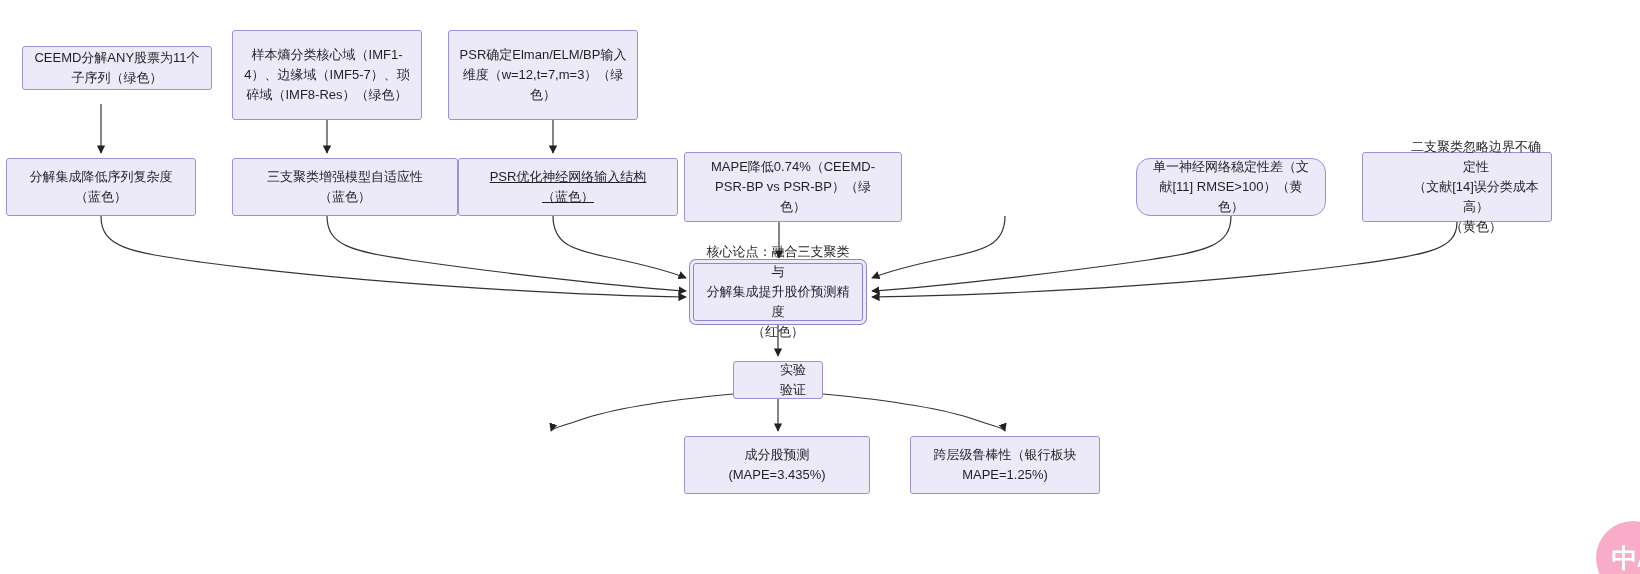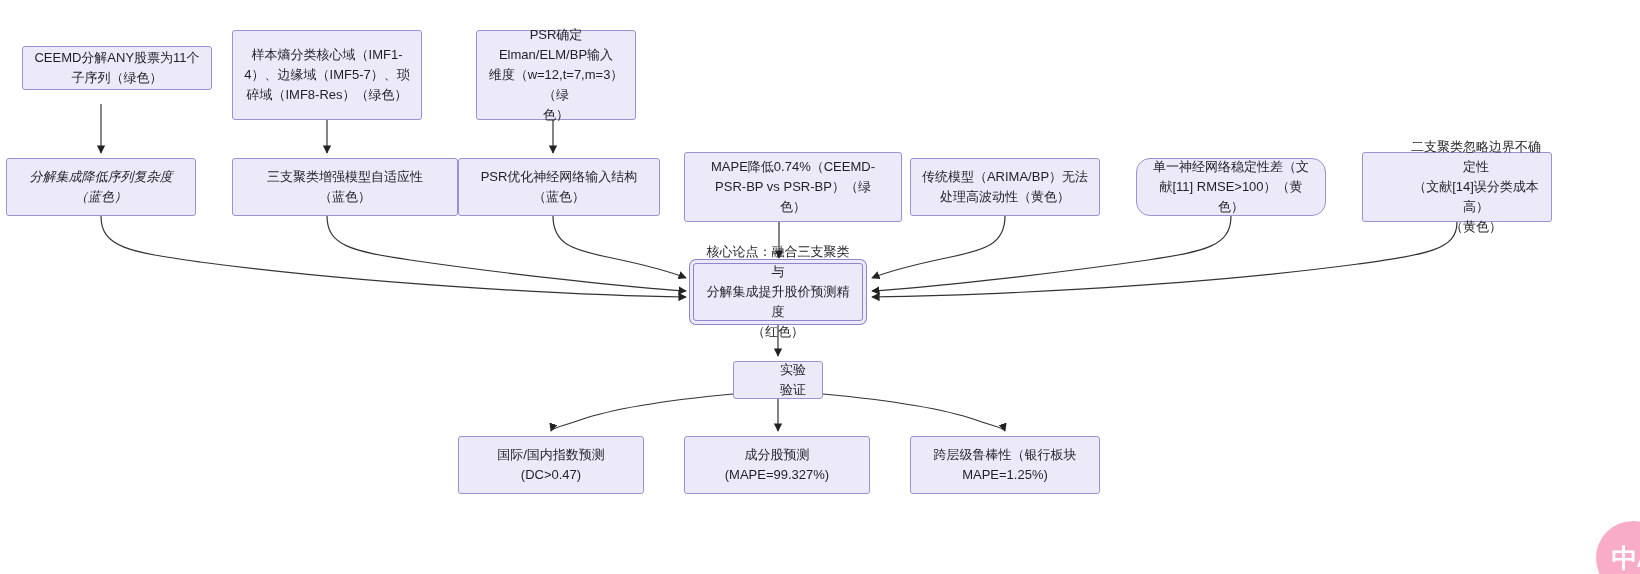--- a/index.html
+++ b/index.html
@@ -97,46 +97,42 @@
 
   <div class="node" style="left:6px;top:46px;width:190px;height:44px;margin-left:16px;">
     <span class="lbl">CEEMD分解ANY股票为11个
 子序列（绿色）</span>
   </div>
   <div class="node" style="left:232px;top:30px;width:190px;height:90px;justify-content:center;">
     <span class="lbl">样本熵分类核心域（IMF1-
 4）、边缘域（IMF5-7）、琐
 碎域（IMF8-Res）（绿色）</span>
   </div>
-  <div class="node" style="left:476px;top:30px;width:160px;height:90px;">
+  <div class="node" style="left:448px;top:30px;width:190px;height:90px;">
     <span class="lbl">PSR确定Elman/ELM/BP输入
 维度（w=12,t=7,m=3）（绿
 色）</span>
   </div>
 
-  <div class="node" style="left:6px;top:158px;width:190px;height:58px;font-style:italic;">
+  <div class="node" style="left:6px;top:158px;width:190px;height:58px;">
     <span class="lbl">分解集成降低序列复杂度
 （蓝色）</span>
   </div>
   <div class="node" style="left:232px;top:158px;width:226px;height:58px;">
     <span class="lbl">三支聚类增强模型自适应性
 （蓝色）</span>
   </div>
-  <div class="node" style="left:458px;top:158px;width:202px;height:58px;">
+  <div class="node" style="left:458px;top:158px;width:220px;height:58px;text-decoration:underline;">
     <span class="lbl">PSR优化神经网络输入结构
 （蓝色）</span>
   </div>
   <div class="node" style="left:684px;top:152px;width:218px;height:70px;">
     <span class="lbl">MAPE降低0.74%（CEEMD-
 PSR-BP vs PSR-BP）（绿
 色）</span>
-  </div>
-  <div class="node" style="left:910px;top:158px;width:190px;height:58px;">
-    <span class="lbl">传统模型（ARIMA/BP）无法
-处理高波动性（黄色）</span>
   </div>
   <div class="node" style="left:1136px;top:158px;width:190px;height:58px;border-radius:14px;">
     <span class="lbl">单一神经网络稳定性差（文
 献[11] RMSE&gt;100）（黄色）</span>
   </div>
   <div class="node" style="left:1362px;top:152px;width:190px;height:70px;padding-left:48px;">
     <span class="lbl">二支聚类忽略边界不确定性
 （文献[14]误分类成本高）
 （黄色）</span>
   </div>
@@ -144,27 +140,23 @@
   <div class="node core" style="left:693px;top:263px;width:170px;height:58px;">
     <span class="lbl">核心论点：融合三支聚类与
 分解集成提升股价预测精度
 （红色）</span>
   </div>
 
   <div class="node" style="left:733px;top:361px;width:90px;height:38px;padding-left:40px;">
     <span class="lbl">实验验证</span>
   </div>
 
-  <div class="node" style="left:458px;top:436px;width:186px;height:58px;">
-    <span class="lbl">国际/国内指数预测
-(DC&gt;0.47)</span>
-  </div>
   <div class="node" style="left:684px;top:436px;width:186px;height:58px;">
     <span class="lbl">成分股预测
-(MAPE=99.327%)</span>
+(MAPE=3.435%)</span>
   </div>
   <div class="node" style="left:910px;top:436px;width:190px;height:58px;text-align:center;">
     <span class="lbl">跨层级鲁棒性（银行板块
 MAPE=1.25%)</span>
   </div>
 
   <div class="watermark" style="left:1596px;top:521px;">
     <span>中A</span>
   </div>
 

